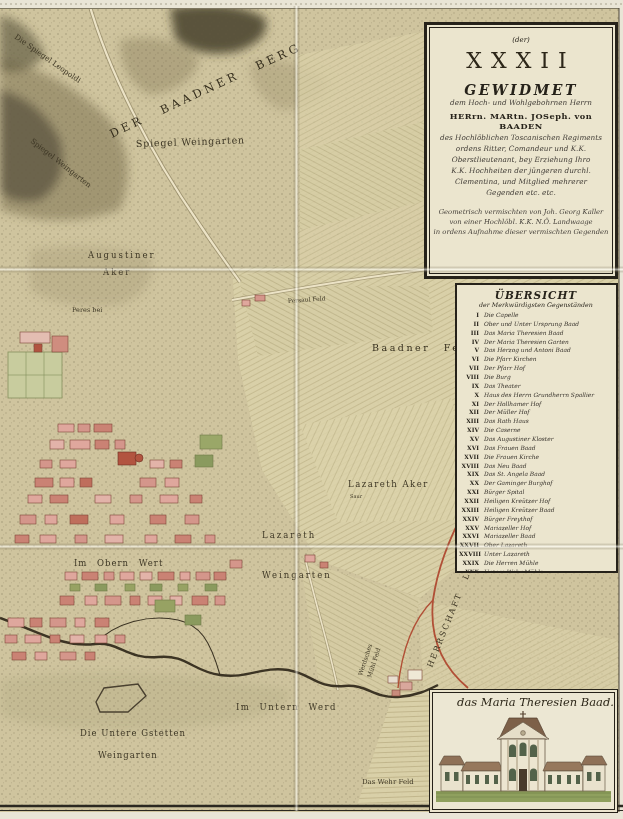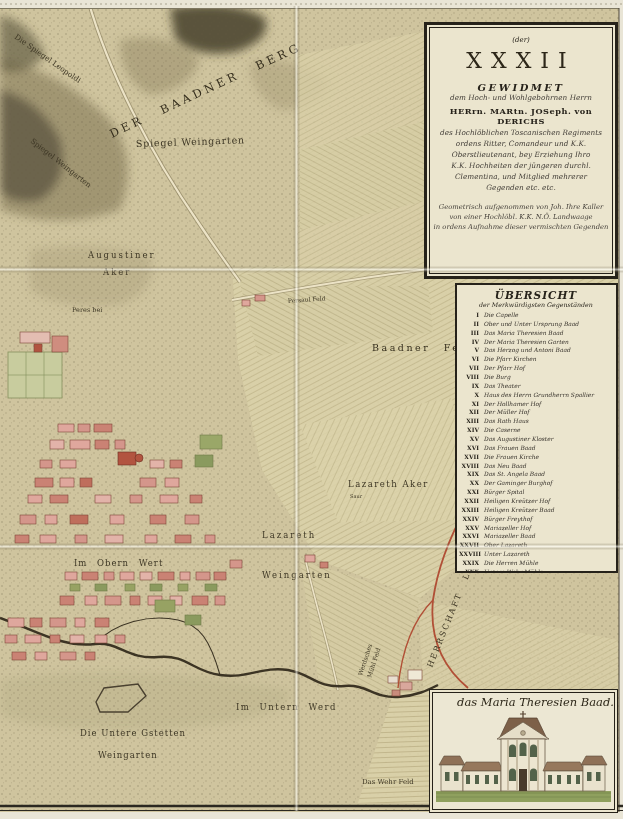--- a/index.html
+++ b/index.html
@@ -10,21 +10,21 @@
 
   
   .panel{position:absolute;background:#ebe5ce;}
   .cartouche{left:424px;top:22px;width:194px;height:257px;border:3px solid #26221a;}
   .cartouche-inner{position:absolute;inset:2px;border:1px solid #26221a;
                    text-align:center;padding-top:7px;overflow:hidden;}
   .c-title{font-size:16px;font-style:italic;font-weight:bold;letter-spacing:5px;color:#2d2719;}
   .c-der{font-size:7px;font-style:italic;margin-top:1px;}
   .c-sub{font-size:12.5px;font-weight:bold;letter-spacing:.5px;margin-top:3px;color:#2d2719;}
   .c-city{font-size:22px;letter-spacing:9px;margin-top:4px;color:#2d2719;}
-  .c-gewidmet{font-size:10px;font-style:italic;font-weight:bold;letter-spacing:2.5px;margin-top:9px;}
+  .c-gewidmet{font-size:14px;font-style:italic;font-weight:bold;letter-spacing:2.5px;margin-top:9px;}
   .c-cursive{font-size:7.3px;font-style:italic;color:#45403a;line-height:1.5;}
   .c-dedicatee{font-size:8.2px;font-weight:bold;letter-spacing:.5px;margin-top:2px;}
   .c-block{margin-top:2px;}
   .c-surv{margin-top:8px;font-size:6.8px;}
 
   .legend{left:455px;top:283px;width:163px;height:290px;border:2px solid #26221a;
           padding:4px 3px 2px 2px;overflow:hidden;}
   .lg-title{font-size:10.5px;font-weight:bold;font-style:italic;letter-spacing:1px;text-align:center;}
   .lg-sub{font-size:6.3px;font-style:italic;text-align:center;margin-bottom:3px;}
   .lg-row{display:flex;line-height:1.5;}
@@ -274,31 +274,31 @@
       <line x1="0" y1="810.5" x2="623" y2="810.5" stroke="#2b2820" stroke-width="1"></line>
     </g>
   </svg>
 
   <div class="panel cartouche">
     <div class="cartouche-inner">
       <div class="c-der">(der)</div>
       <div class="c-city">XXXII</div>
       <div class="c-gewidmet">GEWIDMET</div>
       <div class="c-cursive">dem Hoch- und Wohlgebohrnen Herrn</div>
-      <div class="c-dedicatee">HERrn. MARtn. JOSeph. von DERICHS</div>
+      <div class="c-dedicatee">HERrn. MARtn. JOSeph. von BAADEN</div>
       <div class="c-cursive c-block">
         <div>des Hochlöblichen Toscanischen Regiments</div>
         <div>ordens Ritter, Comandeur und K.K.</div>
         <div>Oberstlieutenant, bey Erziehung Ihro</div>
         <div>K.K. Hochheiten der jüngeren durchl.</div>
         <div>Clementina, und Mitglied mehrerer</div>
         <div>Gegenden etc. etc.</div>
       </div>
       <div class="c-cursive c-surv">
-        <div>Geometrisch aufgenommen von Joh. Ihre Kaller</div>
+        <div>Geometrisch vermischten von Joh. Georg Kaller</div>
         <div>von einer Hochlöbl. K.K. N.Ö. Landwaage</div>
         <div>in ordens Aufnahme dieser vermischten Gegenden</div>
       </div>
 
     </div>
   </div>
 
   <div class="panel legend">
     <div class="lg-title">ÜBERSICHT</div>
     <div class="lg-sub">der Merkwürdigsten Gegenständen</div>

